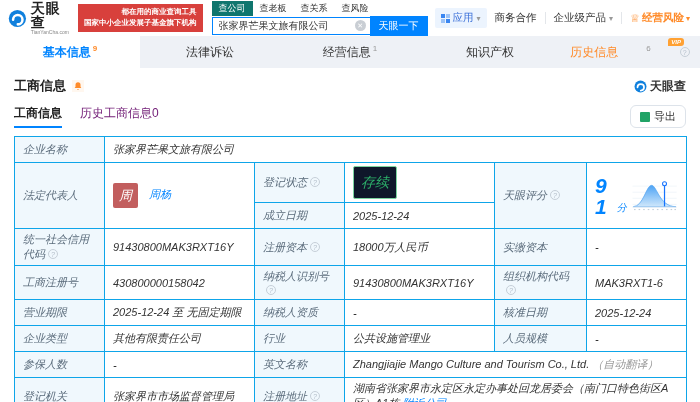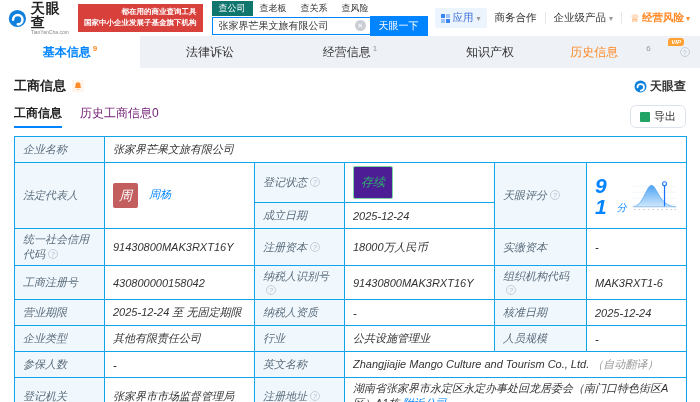--- a/index.html
+++ b/index.html
@@ -80,22 +80,22 @@
 
   
   .ictable { width:672px; margin:8px 14px 0 14px; border-collapse:collapse; table-layout:fixed; }
   .ictable td { border:1px solid #0ea5e9; font-size:11px; padding:3px 8px; height:26px; color:#333;
     word-break:break-all;font-style:italic; }
   .ictable td.l { background:#f0f8fd; color:#5a6b7b; }
   .lnk { color:#0084ff; text-decoration:none; }
   .avatar { display:inline-block; width:25px; height:25px; background:#c25e5e; border-radius:2px;
     color:#fff; font-size:13px; line-height:25px; text-align:center; vertical-align:middle; }
   .repname { margin-left:8px; }
-  .badge-green { display:inline-block; border:1px solid #7cd4a0; background:#4c1d95; color:#2db26a;
-    font-size:12px; padding:8px 7px; line-height:15px; border-radius:2px; }
+  .badge-green { display:inline-block; border:1px solid #7cd4a0; background:#0f172a; color:#2db26a;
+    font-size:14px; padding:8px 7px; line-height:15px; border-radius:2px; }
   .scorecell { display:flex; align-items:center; gap:4px; }
   .scorenum { color:#0084ff; font-size:21px; font-weight:bold; line-height:1; }
   .scoreunit { color:#0084ff; font-size:10px; align-self:flex-end; margin-bottom:2px; }
   .gray { color:#999; }
   .scope { line-height:1.72; padding:6px 9px !important; }
 </style>
 </head>
 <body>
 
 <div class="page">

